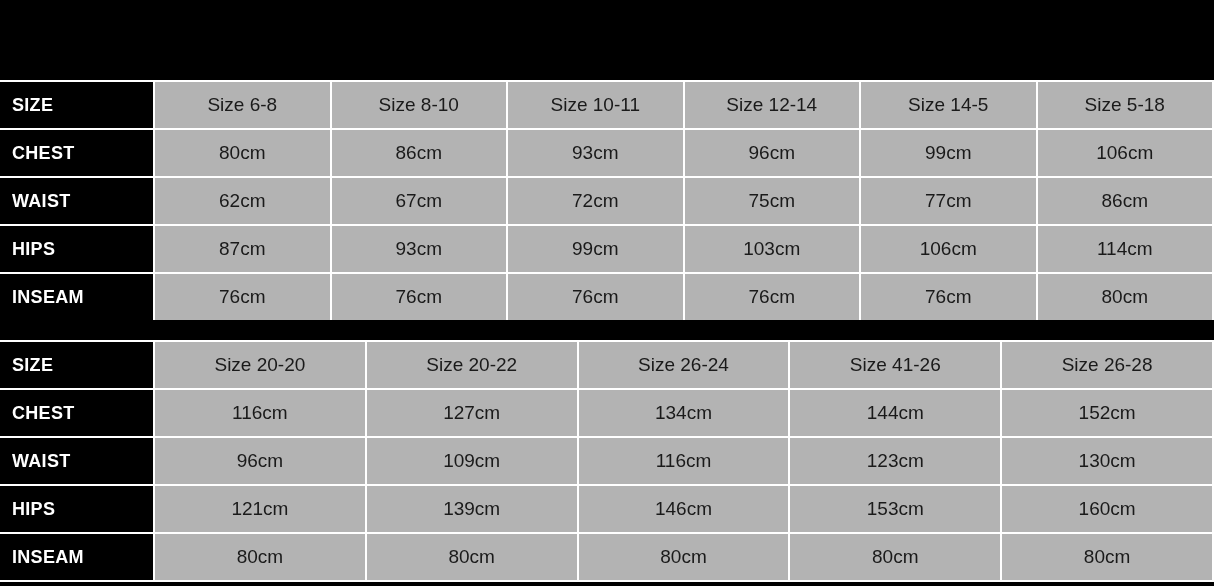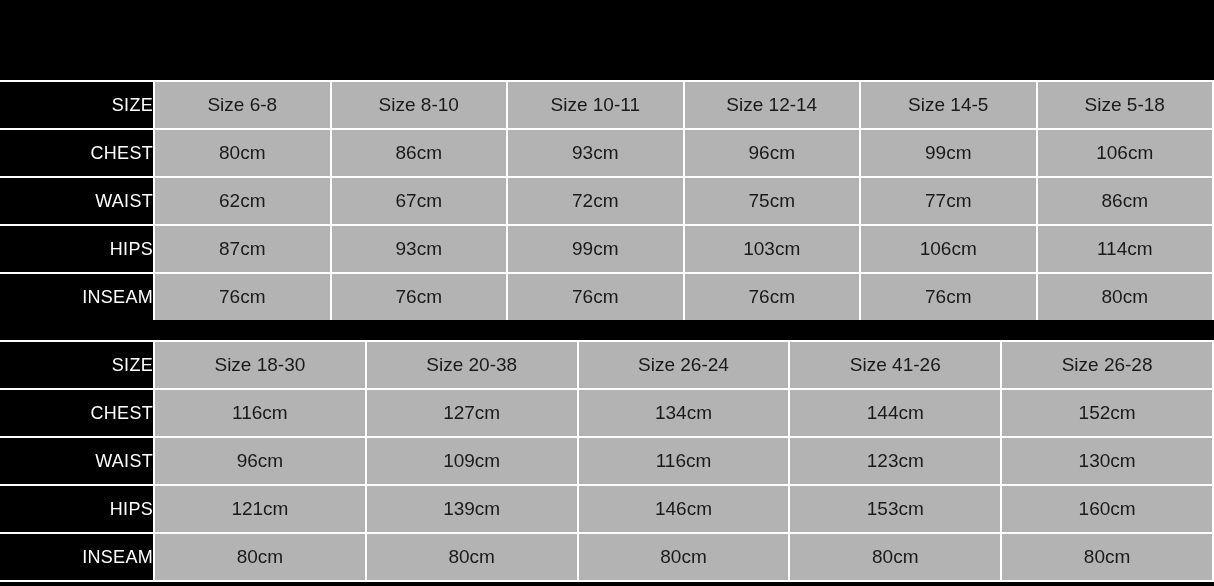--- a/index.html
+++ b/index.html
@@ -29,22 +29,22 @@
     background: #b3b3b3;
     border: 2px solid #ffffff;
     text-align: center;
     font-size: 19px;
     color: #1a1a1a;
     padding: 0;
   }
   .table-block td.rowhead {
     background: #000000;
     color: #ffffff;
-    font-weight: normal;
-    text-align: right;
+    font-weight: bold;
+    text-align: left;
     padding-left: 12px;
     border-left: none;
     border-right: 2px solid #ffffff;
     font-size: 18px;
     letter-spacing: 0.3px;
   }
   
   #table-one { position: absolute; left: 0; top: 80px; width: 1214px; }
   #table-one tr { height: 48px; }
   #table-one td.rowhead { width: 141px; }
@@ -111,22 +111,22 @@
       </tr>
     </tbody>
   </table>
 
   <div class="gap-mid"></div>
 
   <table class="table-block" id="table-two">
     <tbody>
       <tr>
         <td class="rowhead">SIZE</td>
-        <td>Size 18-30</td>
-        <td>Size 20-38</td>
+        <td>Size 20-20</td>
+        <td>Size 20-22</td>
         <td>Size 26-24</td>
         <td>Size 41-26</td>
         <td>Size 26-28</td>
       </tr>
       <tr>
         <td class="rowhead">CHEST</td>
         <td>116cm</td>
         <td>127cm</td>
         <td>134cm</td>
         <td>144cm</td>

